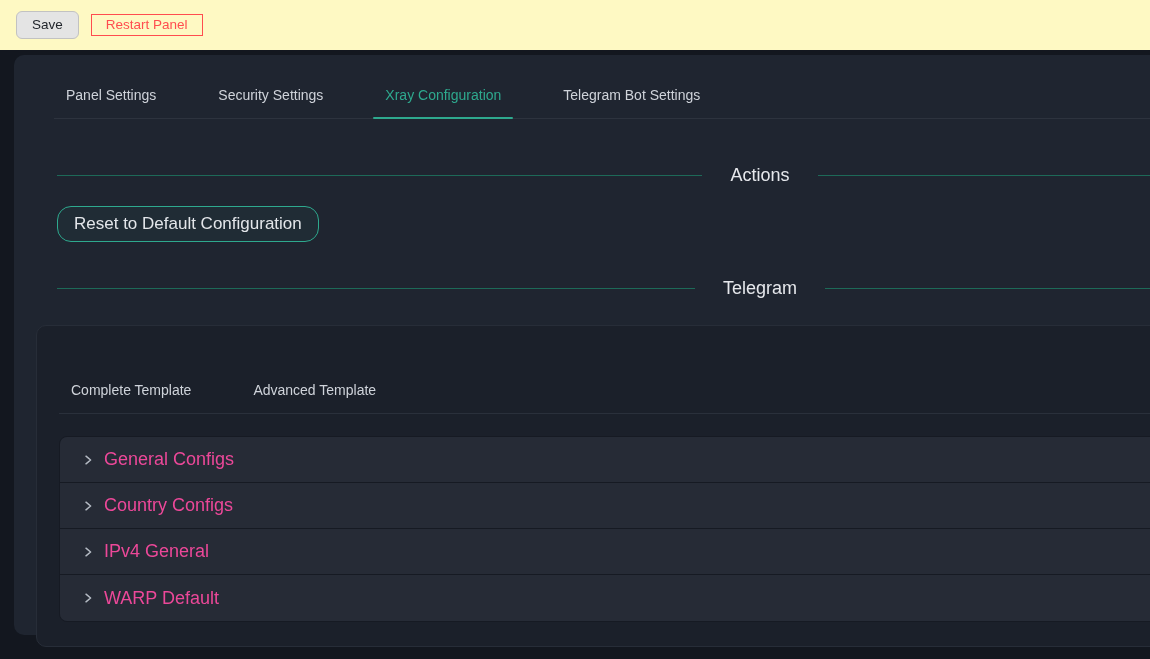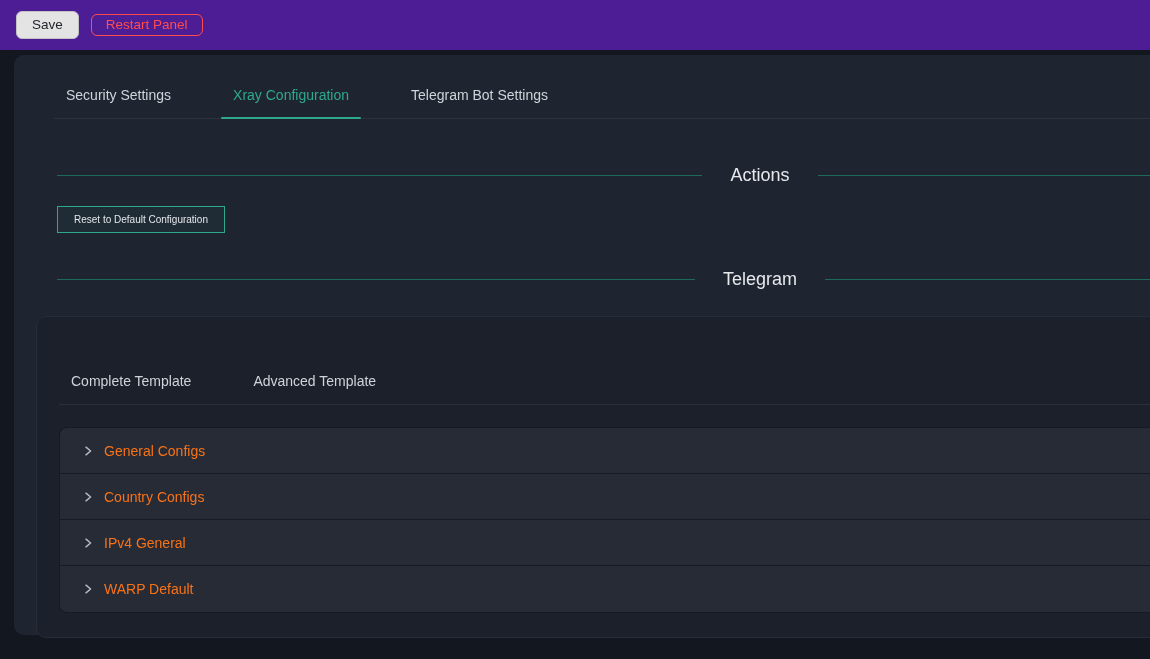--- a/index.html
+++ b/index.html
@@ -7,40 +7,40 @@
     width: 1150px; height: 659px;
     overflow: hidden;
     background: #13171f;
     font-family: "Liberation Sans", "DejaVu Sans", sans-serif;
     color: #d6d9de;
   }
 
   
   .topbar {
     width: 100%; height: 50px;
-    background: #4c1d95;
+    background: #fef9c3;
     display: flex; align-items: center;
     padding: 0 16px; gap: 12px;
   }
   .btn-save {
     background: #e4e4e4;
     color: #22262c;
     border: 1px solid #c2c2c2;
     border-radius: 6px;
     font-size: 13.5px;
     padding: 5px 15px;
     cursor: pointer;
     font-family: inherit;
     line-height: 1.2;
   }
   .btn-restart {
     background: transparent;
     color: #ff4d4f;
     border: 1px solid #ff4d4f;
-    border-radius: 6px;
+    border-radius: 0;
     font-size: 13.5px;
     padding: 2px 14px;
     cursor: pointer;
     font-family: inherit;
     line-height: 1.2;
   }
 
   
   .card {
     position: absolute;
@@ -93,22 +93,22 @@
     color: #e6e8ec;
     white-space: nowrap;
   }
 
   
   .btn-reset {
     margin: 20px 0 0 19px;
     background: rgba(46, 169, 142, 0.06);
     color: #e3e6ea;
     border: 1px solid #2ea98e;
-    border-radius: 0;
-    font-size: 10px;
+    border-radius: 14px;
+    font-size: 17px;
     padding: 6px 16px;
     cursor: pointer;
     font-family: inherit;
     line-height: 1.3;
     display: inline-block;
   }
 
   
   .inner-card {
     margin: 26px -2px 0 -2px;
@@ -136,36 +136,37 @@
     border-bottom: 1px solid #161a23;
     cursor: pointer;
   }
   .collapse-row:last-child { border-bottom: none; }
   .collapse-row .chev {
     display: inline-flex;
     width: 12px; height: 12px;
     flex: 0 0 auto;
   }
   .collapse-row .row-label {
-    font-size: 14px;
-    color: #f97316;
+    font-size: 18px;
+    color: #ec4899;
   }
 </style>
 </head>
 <body>
 
 <div class="topbar">
   <button class="btn-save">Save</button>
   <button class="btn-restart">Restart Panel</button>
 </div>
 
 <div class="card">
 
   
   <div class="tabs">
+    <div class="tab">Panel Settings</div>
     <div class="tab">Security Settings</div>
     <div class="tab active">Xray Configuration</div>
     <div class="tab">Telegram Bot Settings</div>
   </div>
 
   
   <div class="divider divider-actions">
     <span class="line"></span>
     <span class="label">Actions</span>
     <span class="line"></span>

